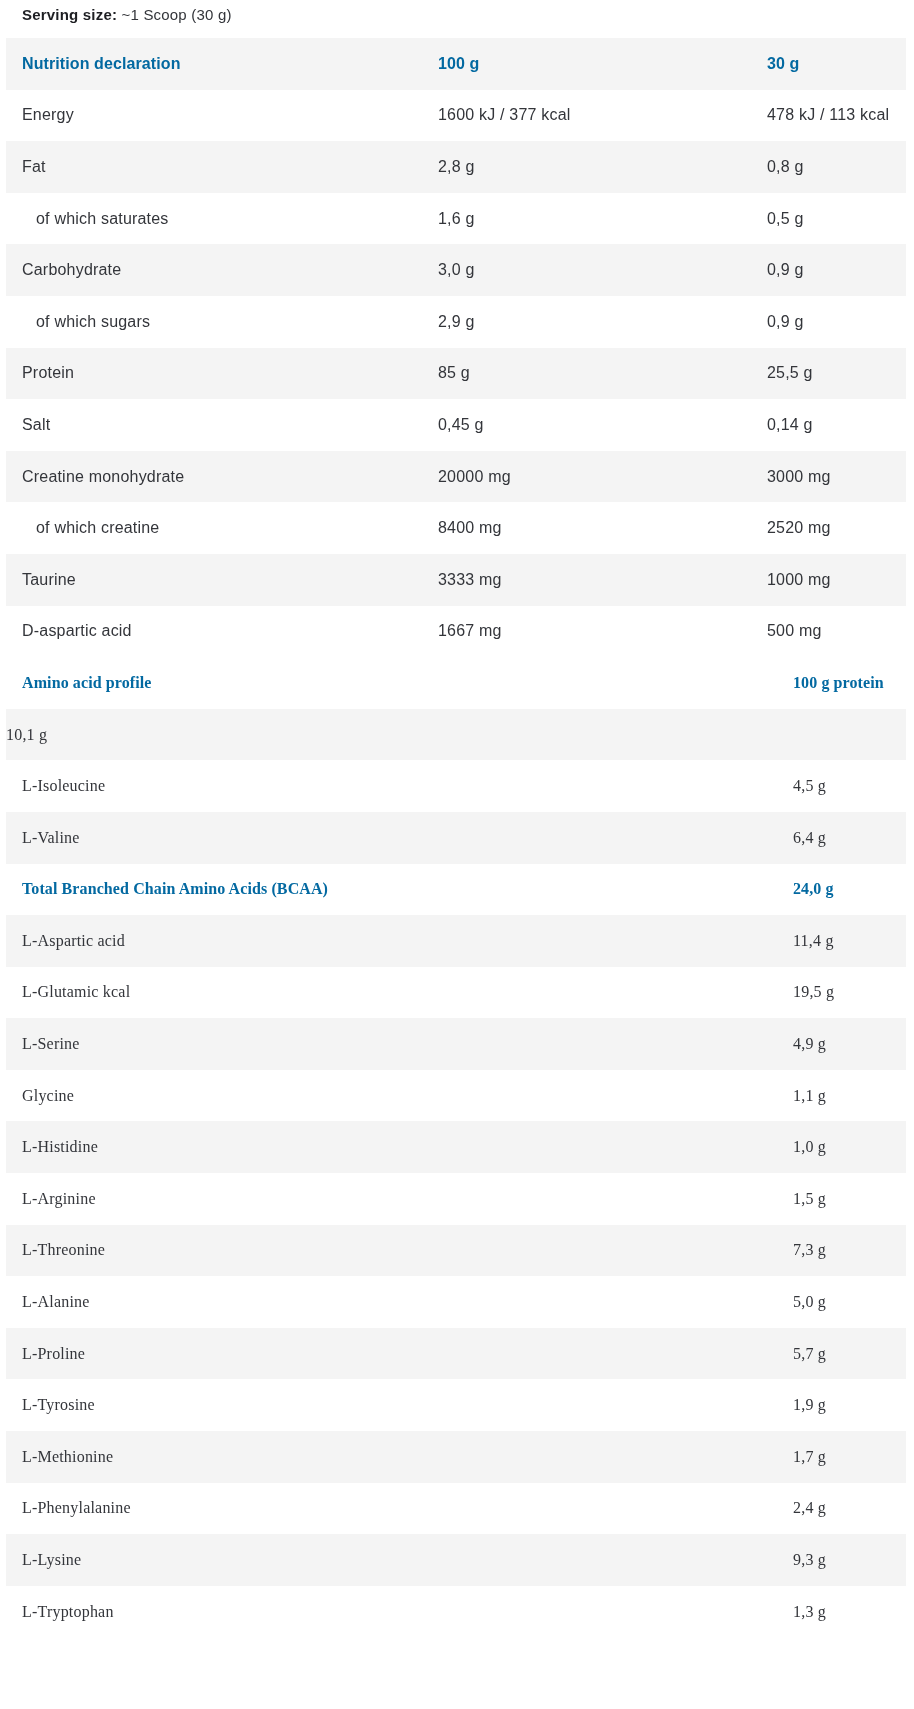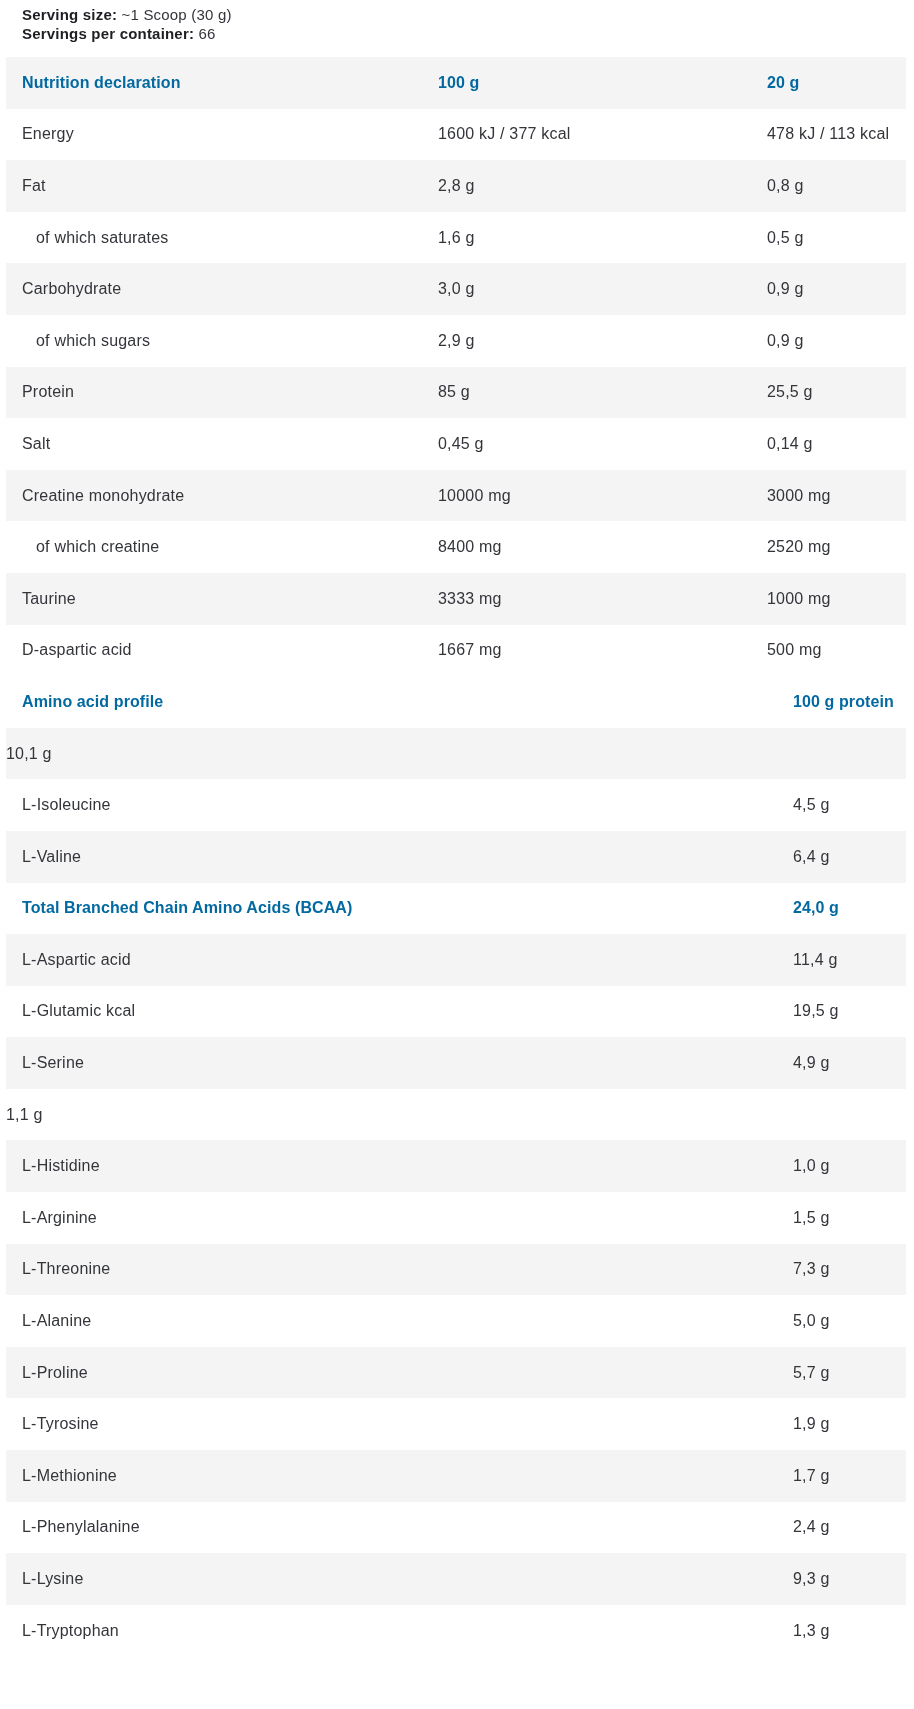--- a/index.html
+++ b/index.html
@@ -15,21 +15,21 @@
 
   .serving {
     padding: 5px 0 0 22px;
     font-size: 15px;
     line-height: 19px;
     letter-spacing: .2px;
   }
   .serving .b { font-weight: 700; color: #1e1f23; }
 
   .table { margin: 14px 8px 0 6px; }
-  .table.amino { margin-top: 0; }
+  .table.amino { margin-top: 0; font-family: Liberation Serif, serif; }
 
   .row {
     display: grid;
     grid-template-columns: 432px 329px 1fr;
     align-items: center;
     height: 51.6px;
   }
   .amino .row { grid-template-columns: 787px 1fr; }
 
   #nutrition-table .row:nth-child(odd),
@@ -45,28 +45,27 @@
 
   .head .c, .bold .c { font-weight: 700; color: #0369a1; letter-spacing: .1px; }
 </style>
 </head>
 <body>
 
 <div class="panel">
 
   <header class="serving">
     <p><span class="b">Serving size:</span> <span>~1 Scoop (30 g)</span></p>
-    <p><span class="b">Servings per container:</span> <span>66</span></p>
   </header>
 
   <section class="table" id="nutrition-table">
     <div class="row head">
       <div class="c label">Nutrition declaration</div>
       <div class="c">100 g</div>
-      <div class="c">20 g</div>
+      <div class="c">30 g</div>
     </div>
   <div class="row">
         <div class="c label">Energy</div>
         <div class="c">1600 kJ / 377 kcal</div>
         <div class="c">478 kJ / 113 kcal</div>
       </div>
       <div class="row">
         <div class="c label">Fat</div>
         <div class="c">2,8 g</div>
         <div class="c">0,8 g</div>
@@ -91,21 +90,21 @@
         <div class="c">85 g</div>
         <div class="c">25,5 g</div>
       </div>
       <div class="row">
         <div class="c label">Salt</div>
         <div class="c">0,45 g</div>
         <div class="c">0,14 g</div>
       </div>
       <div class="row">
         <div class="c label">Creatine monohydrate</div>
-        <div class="c">10000 mg</div>
+        <div class="c">20000 mg</div>
         <div class="c">3000 mg</div>
       </div>
       <div class="row">
         <div class="c label indent">of which creatine</div>
         <div class="c">8400 mg</div>
         <div class="c">2520 mg</div>
       </div>
       <div class="row">
         <div class="c label">Taurine</div>
         <div class="c">3333 mg</div>
@@ -144,20 +143,21 @@
       </div>
       <div class="row">
         <div class="c label">L-Glutamic kcal</div>
         <div class="c">19,5 g</div>
       </div>
       <div class="row">
         <div class="c label">L-Serine</div>
         <div class="c">4,9 g</div>
       </div>
       <div class="row">
+        <div class="c label">Glycine</div>
         <div class="c">1,1 g</div>
       </div>
       <div class="row">
         <div class="c label">L-Histidine</div>
         <div class="c">1,0 g</div>
       </div>
       <div class="row">
         <div class="c label">L-Arginine</div>
         <div class="c">1,5 g</div>
       </div>

